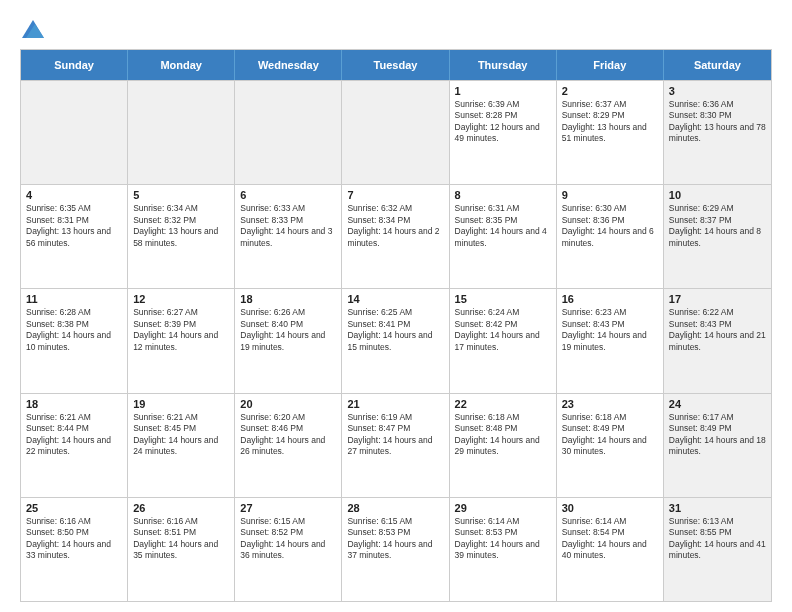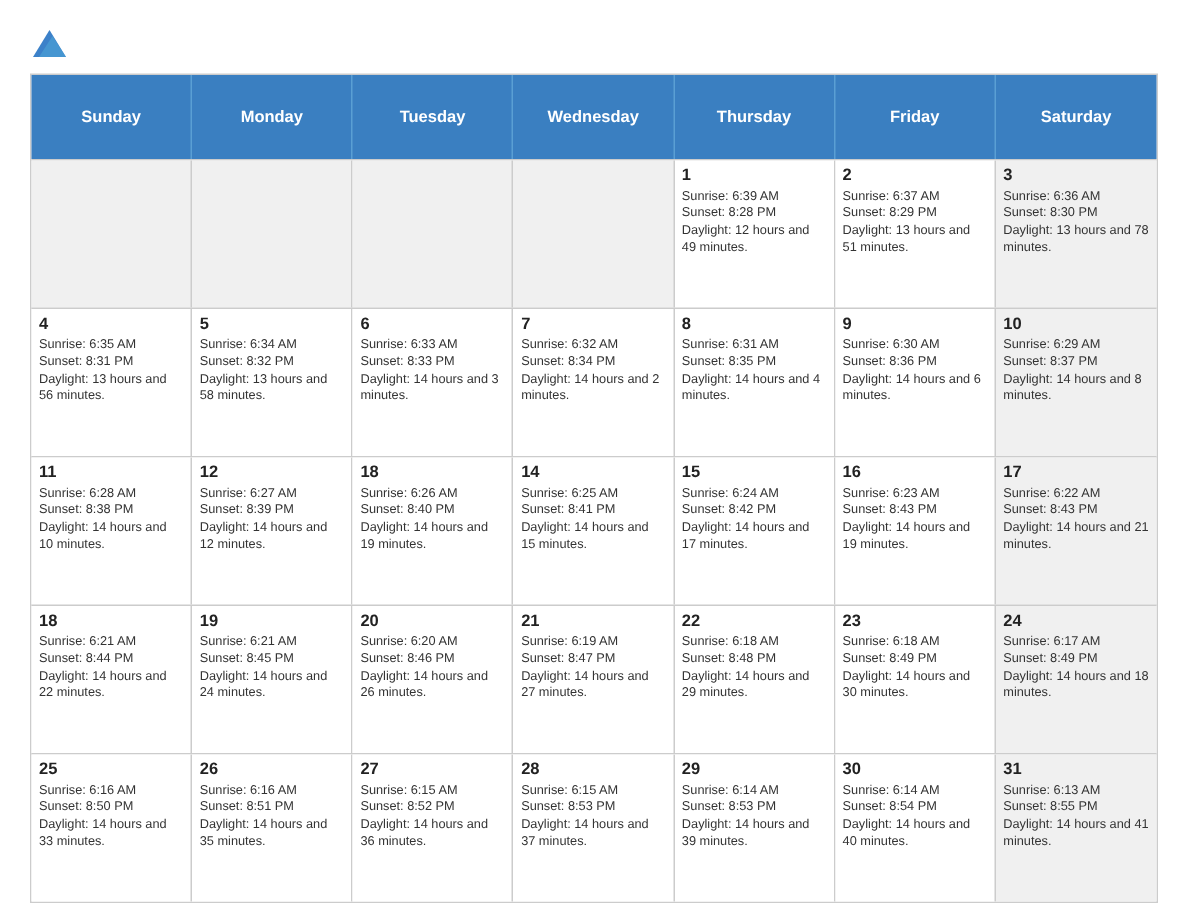--- a/index.html
+++ b/index.html
@@ -54,21 +54,21 @@
     .cal-header {
       display: grid;
       grid-template-columns: repeat(7, 1fr);
       background: #3a7fc1;
     }
     .cal-header-cell {
       color: #fff;
       font-size: 11px;
       font-weight: bold;
       text-align: center;
-      padding: 22px 2px;
+      padding: 9px 2px;
       border-right: 1px solid #5a9fd4;
     }
     .cal-header-cell:last-child { border-right: none; text-align: center; }
     .cal-body {
       display: flex;
       flex-direction: column;
       flex: 1;
     }
     .cal-row {
       display: grid;
@@ -123,22 +123,22 @@
     <div class="title-block">
       <div class="month-title"></div>
       <div class="location-title"></div>
     </div>
   </div>
 
   <div class="calendar">
     <div class="cal-header">
     <div class="cal-header-cell">Sunday</div>
         <div class="cal-header-cell">Monday</div>
+        <div class="cal-header-cell">Wednesday</div>
         <div class="cal-header-cell">Tuesday</div>
-        <div class="cal-header-cell">Wednesday</div>
         <div class="cal-header-cell">Thursday</div>
         <div class="cal-header-cell">Friday</div>
         <div class="cal-header-cell">Saturday</div>
       </div>
     <div class="cal-body">
     <div class="cal-row">
           <div class="cal-cell shaded empty"></div>
           <div class="cal-cell shaded empty"></div>
           <div class="cal-cell shaded empty"></div>
           <div class="cal-cell shaded empty"></div>

